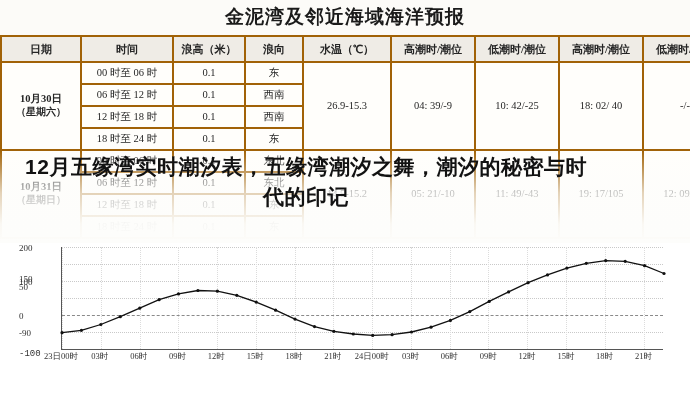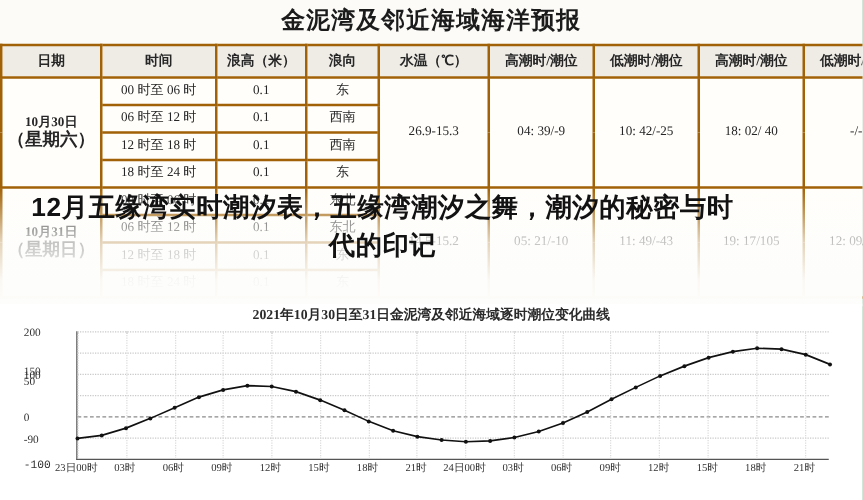--- a/index.html
+++ b/index.html
@@ -66,22 +66,23 @@
     font-size: 11px;
     height: 22px;
   }
   td.daycell {
     font-weight: bold;
     font-size: 11px;
     line-height: 15px;
   }
   td.daycell .sub {
     display: block;
-    font-size: 14px;
-    font-weight: bold;
+    font-size: 10px;
+    font-weight: bold;
+    font-family: Liberation Mono, monospace;
   }
   .col-date { width: 80px; }
   .col-time { width: 92px; }
   .col-h    { width: 72px; }
   .col-dir  { width: 58px; }
   .col-temp { width: 88px; }
   .col-x    { width: 84px; }
 
   
   .fade-row td { color: #4a4a4a; }
@@ -294,21 +295,20 @@
         </tr>
       </tbody>
     </table>
 
     <div class="table-fade"></div>
   </div>
 
   <div class="headline">12月五缘湾实时潮汐表，五缘湾潮汐之舞，潮汐的秘密与时代的印记</div>
 
   <div class="chart-block">
-    <div class="chart-title">2021年10月30日至31日金泥湾及邻近海域逐时潮位变化曲线</div>
     <div class="chart-area">
 
       <div class="ylabel" style="top:1px;">200</div>
       <div class="ylabel" style="top:32px;">150</div>
       <div class="ylabel" style="top:35px;">100</div>
       <div class="ylabel" style="top:40px;">50</div>
       <div class="ylabel" style="top:69px;">0</div>
       <div class="ylabel" style="top:86px;">-90</div>
       <div class="ylabel" style="top:107px;font-family:Liberation Mono, monospace;">-100</div>
 

